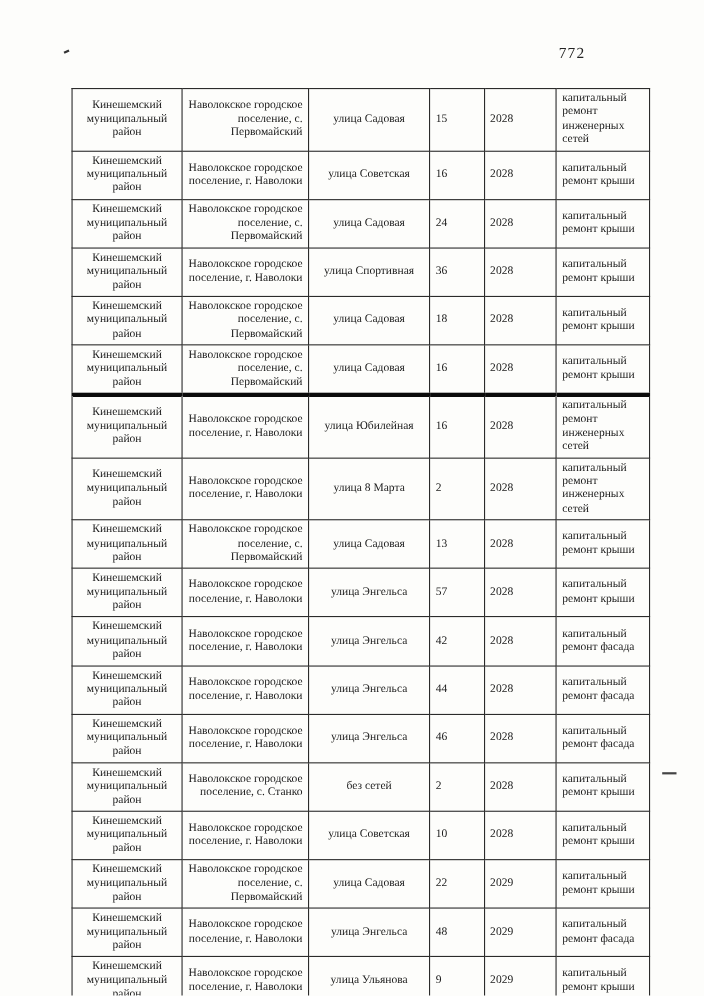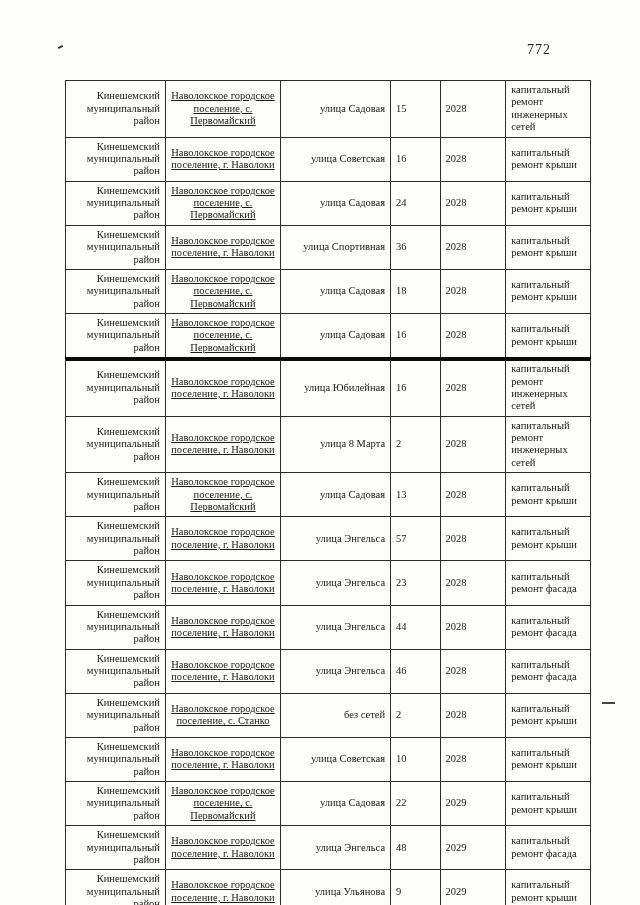--- a/index.html
+++ b/index.html
@@ -11,21 +11,21 @@
     height: 905px;
     background: #fdfdfb;
     font-family: "Liberation Serif", "DejaVu Serif", serif;
     color: #1b1b1b;
     position: relative;
     overflow: hidden;
   }
   .page-number {
     position: absolute;
     top: 42px;
-    left: 527px;
+    left: 508px;
     font-size: 14px;
     letter-spacing: 1px;
     color: #222;
   }
   .artifact-1 {
     position: absolute;
     top: 46px;
     left: 58px;
     width: 5px;
     height: 2px;
@@ -55,23 +55,23 @@
     padding: 3px 5px 3px 5px;
     vertical-align: middle;
     word-wrap: break-word;
   }
   .col-district  { width: 99px;  }
   .col-settlement{ width: 114px; }
   .col-street    { width: 109px; }
   .col-house     { width: 49px;  }
   .col-year      { width: 65px;  }
   .col-work      { width: 84px;  }
-  td.cell-district   { text-align: right; }
-  td.cell-settlement { text-align: center; text-decoration: underline; }
-  td.cell-street     { text-align: right; margin-left: 24px; }
+  td.cell-district   { text-align: center; }
+  td.cell-settlement { text-align: right; }
+  td.cell-street     { text-align: center; margin-left: 24px; }
   td.cell-house      { }
   td.cell-year       { }
   td.cell-work       { text-align: left; }
   tr.pagebreak td {
     border-top: 3.5px solid #0a0a0a;
     box-shadow: inset 0 1px 0 #0a0a0a;
   }
 </style>
 </head>
 <body>
@@ -169,21 +169,21 @@
     <td class="cell-settlement">Наволокское городское поселение, г. Наволоки</td>
     <td class="cell-street">улица Энгельса</td>
     <td class="cell-house">57</td>
     <td class="cell-year">2028</td>
     <td class="cell-work">капитальный ремонт крыши</td>
   </tr>
       <tr>
     <td class="cell-district">Кинешемский муниципальный район</td>
     <td class="cell-settlement">Наволокское городское поселение, г. Наволоки</td>
     <td class="cell-street">улица Энгельса</td>
-    <td class="cell-house">23</td>
+    <td class="cell-house">42</td>
     <td class="cell-year">2028</td>
     <td class="cell-work">капитальный ремонт фасада</td>
   </tr>
       <tr>
     <td class="cell-district">Кинешемский муниципальный район</td>
     <td class="cell-settlement">Наволокское городское поселение, г. Наволоки</td>
     <td class="cell-street">улица Энгельса</td>
     <td class="cell-house">44</td>
     <td class="cell-year">2028</td>
     <td class="cell-work">капитальный ремонт фасада</td>

